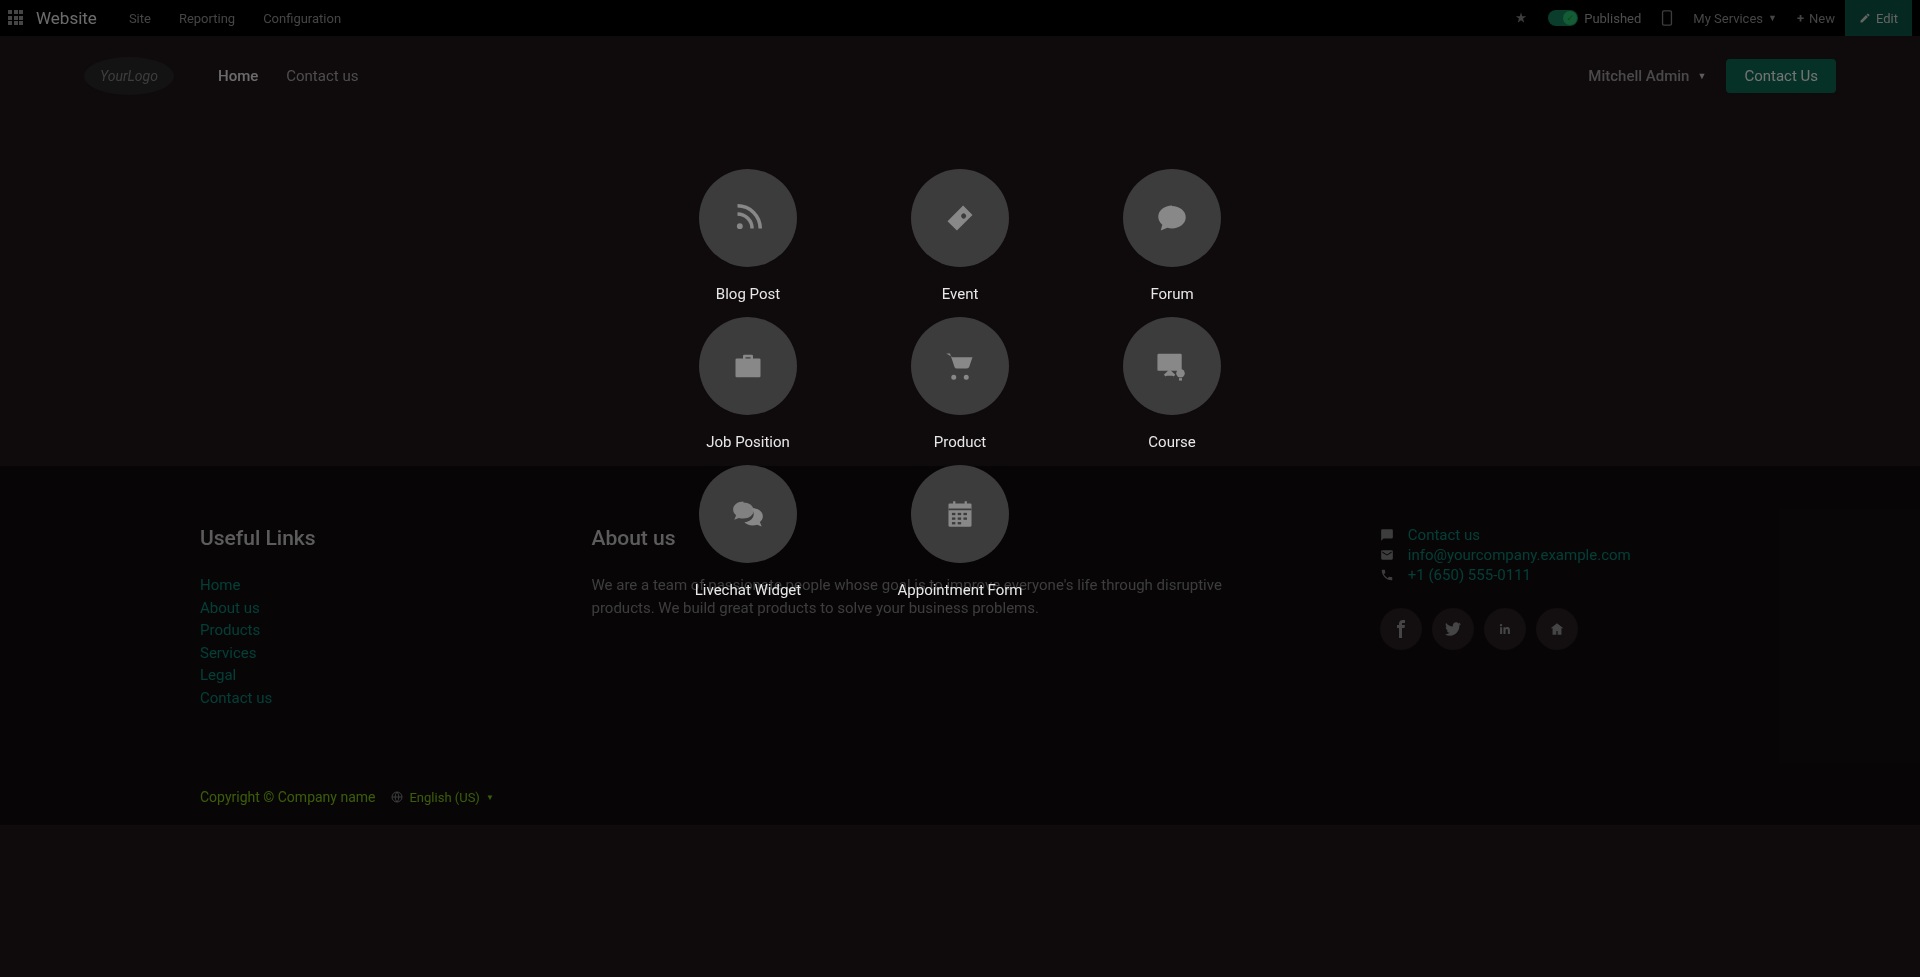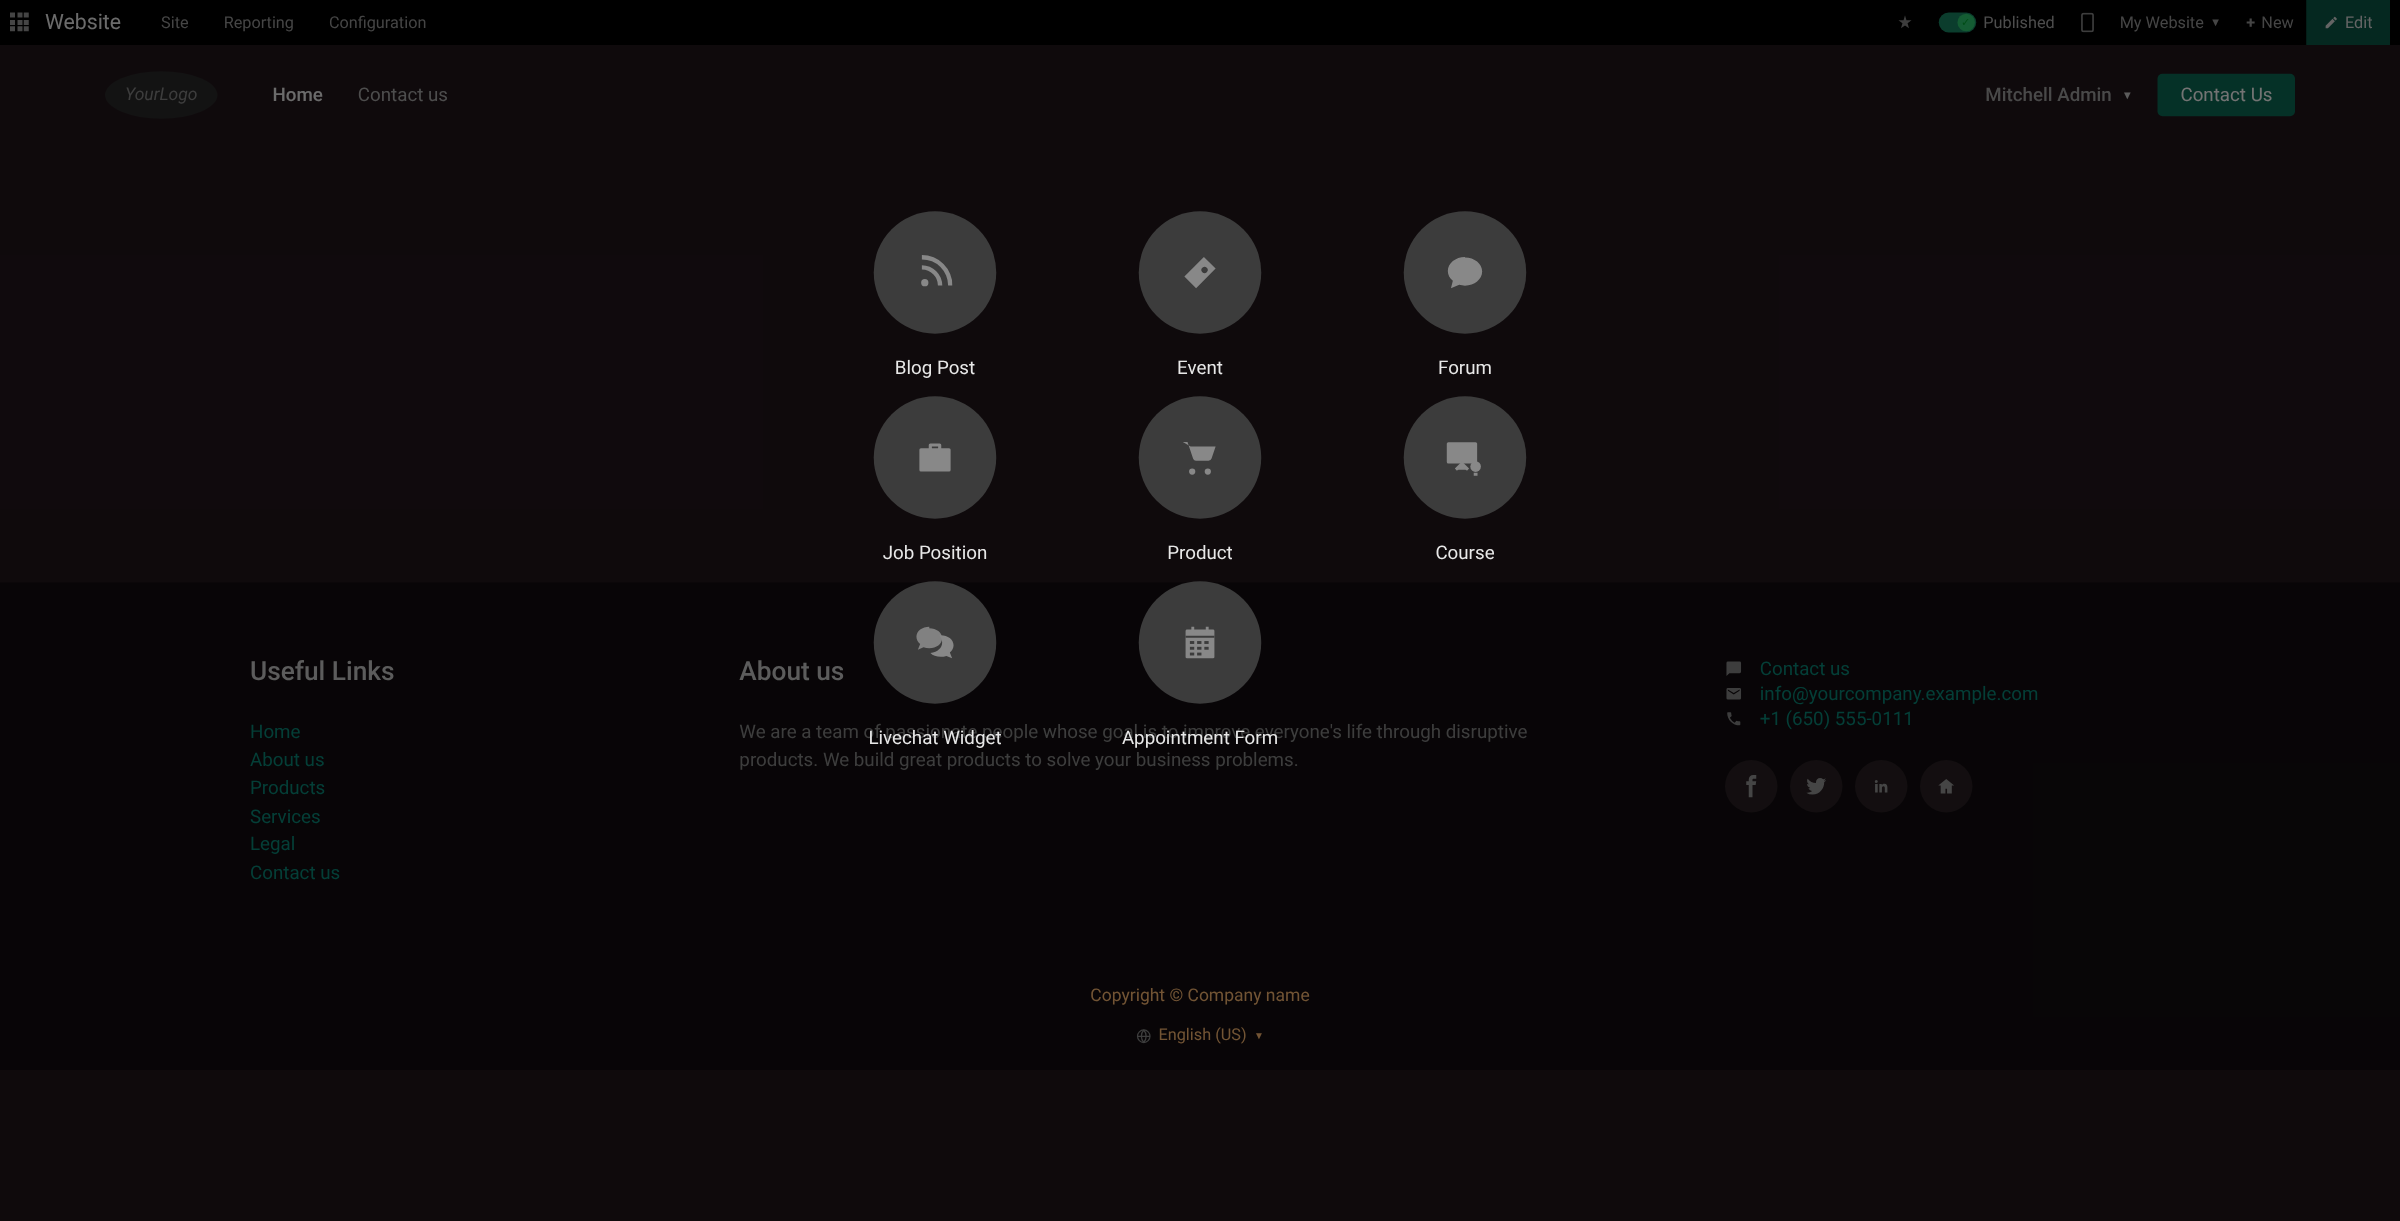--- a/index.html
+++ b/index.html
@@ -231,23 +231,22 @@
       background: #2a2024;
       display: flex;
       align-items: center;
       justify-content: center;
       color: #999;
     }
     .footer-bottom {
       display: flex;
       align-items: center;
       gap: 16px;
-      color: #fdba74;
+      color: #84cc16;
       font-size: 14px;
-      flex-direction: column;
     }
     .lang-badge {
       display: flex;
       align-items: center;
       gap: 6px;
       font-size: 13px;
     }
     .globe {
       color: #888;
     }
@@ -346,21 +345,21 @@
     <div class="published-badge">
       <div class="toggle-switch"></div>
       <span>Published</span>
     </div>
     <div class="toolbar-btn">
       <svg width="12" height="16" viewBox="0 0 12 18" fill="none" stroke="#888" stroke-width="1.5">
           <rect x="1" y="1" width="10" height="16" rx="1.5"></rect>
         </svg>
     </div>
     <div class="toolbar-btn">
-      <span>My Website</span>
+      <span>My Services</span>
       <span style="font-size:9px;">▼</span>
     </div>
     <div class="toolbar-btn">
       <span style="font-weight:bold;">+</span>
       <span>New</span>
     </div>
     <div class="edit-btn">
       <svg width="12" height="12" viewBox="0 0 24 24" fill="#ddd">
           <path d="M3 17.25V21h3.75L17.81 9.94l-3.75-3.75L3 17.25zM20.71 7.04a1 1 0 000-1.41l-2.34-2.34a1 1 0 00-1.41 0l-1.83 1.83 3.75 3.75 1.83-1.83z"></path>
         </svg>

